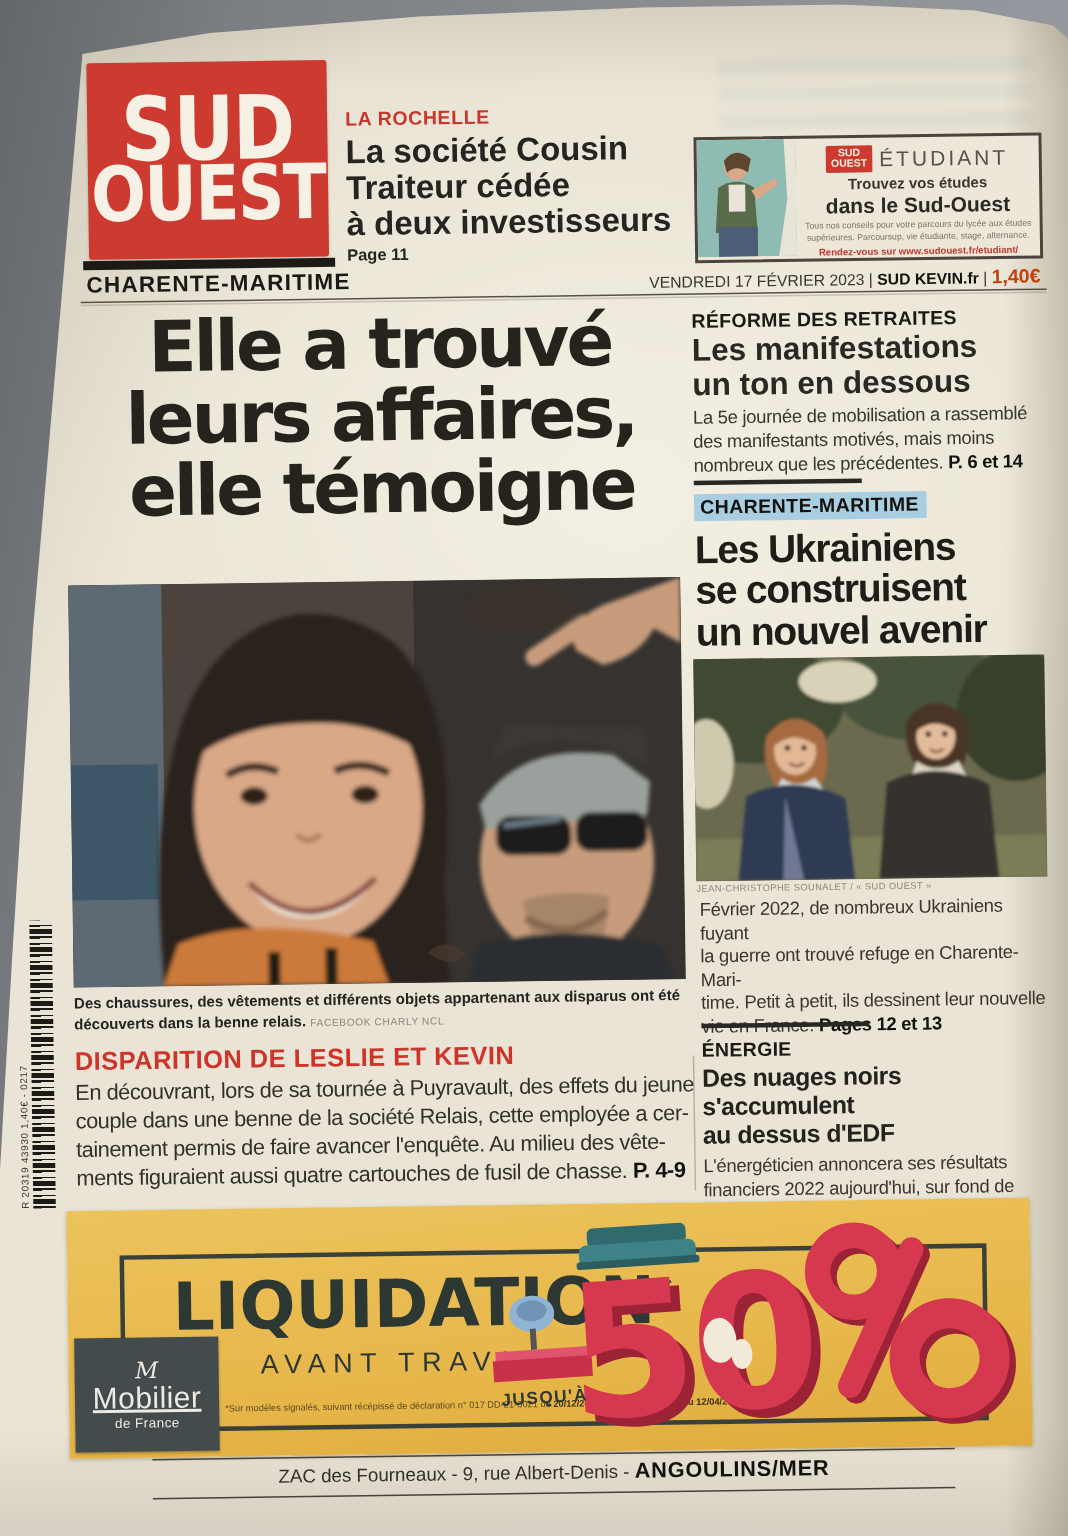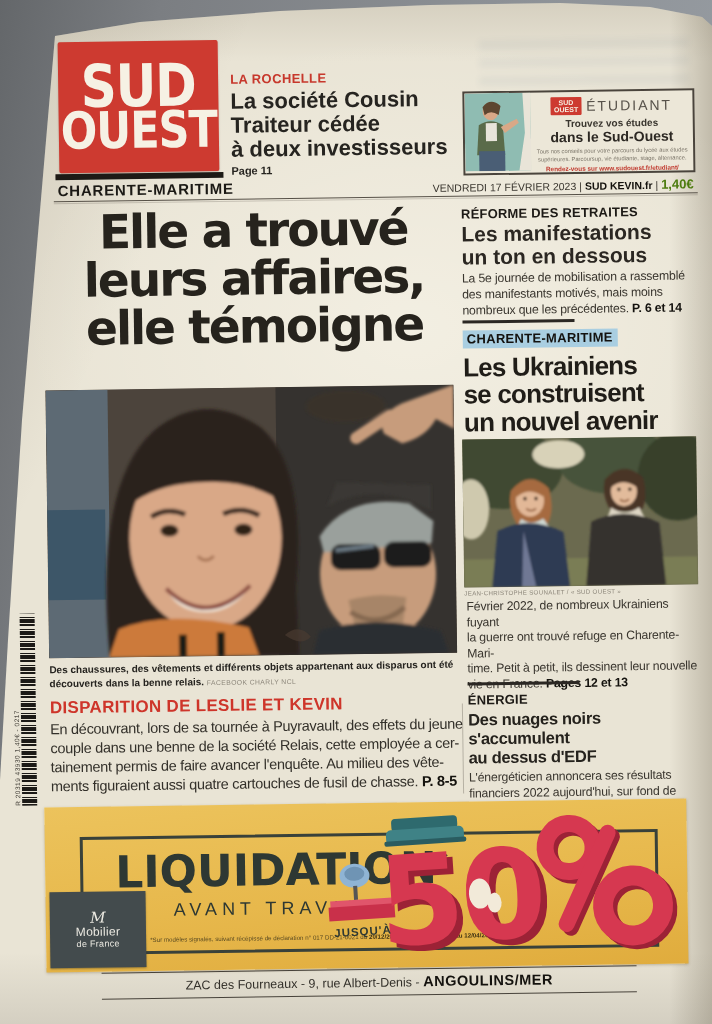--- a/index.html
+++ b/index.html
@@ -46,21 +46,21 @@
   .stu-brand{font-size:14px;letter-spacing:2px;color:#57524a;}
   .stu-l1{font-size:10px;font-weight:700;color:#3a362f;margin-top:3px;}
   .stu-l2{font-size:14px;font-weight:700;color:#2b2722;}
   .stu-small{font-size:5.8px;color:#7a7468;line-height:1.3;margin-top:3px;}
   .stu-link{font-size:6.4px;font-weight:700;color:#c0392e;margin-top:2px;}
 
   .black-bar{position:absolute;left:60px;top:170px;width:168px;height:6px;background:#1d1a16;}
   .edition{position:absolute;left:62px;top:178px;font-size:15px;font-weight:700;letter-spacing:.8px;color:#1b1915;}
   .dateline{position:absolute;right:14px;top:181px;font-size:10.5px;color:#3a362f;}
   .dateline b{font-size:10.5px;color:#14120e;}
-  .dateline .price{font-weight:700;font-size:13px;color:#4d7c0f;}
+  .dateline .price{font-weight:700;font-size:13px;color:#c2410c;}
   .rule-full{position:absolute;left:58px;right:10px;top:197px;height:1px;background:#565047;box-shadow:0 2px 0 rgba(86,80,71,.25);}
 
   
   .lead-hl{position:absolute;left:52px;top:205px;width:410px;text-align:center;
     font-family:"DejaVu Sans",sans-serif;font-weight:700;font-size:47px;line-height:1.02;letter-spacing:-2px;
     color:#26231d;white-space:pre-line;}
   .lead-photo{position:absolute;left:47px;top:386px;width:408px;height:268px;overflow:hidden;background:#4a4038;}
   .lead-cap{position:absolute;left:47px;top:659px;width:410px;font-size:10px;font-weight:700;line-height:1.35;color:#262420;}
   .credit{font-weight:400;font-size:6.8px;color:#8d877b;letter-spacing:.4px;text-transform:uppercase;}
   .lead-kick{position:absolute;left:47px;top:694px;font-size:17px;font-weight:700;color:#ce352a;letter-spacing:.3px;}
@@ -88,21 +88,21 @@
   
   .liq{position:absolute;left:40px;top:803px;width:642px;height:165px;
     background:linear-gradient(175deg,#ecc35c 0%,#e7b84c 55%,#e0ac3d 100%);box-shadow:0 1px 3px rgba(90,70,30,.3);}
   .liq-frame{position:absolute;left:35px;top:30px;width:572px;height:112px;border:3px solid #39413a;}
   .liq-title{position:absolute;left:70px;top:40px;font-family:"DejaVu Sans",sans-serif;font-weight:700;font-size:44px;color:#2e3833;letter-spacing:0;}
   .liq-title sup{font-size:22px;vertical-align:14px;}
   .liq-sub{position:absolute;left:128px;top:94px;font-size:18px;letter-spacing:5px;color:#2e3833;}
   .mob-box{position:absolute;left:4px;top:85px;width:96px;height:76px;background:#434b4d;color:#eceae2;
     display:flex;flex-direction:column;align-items:center;justify-content:center;box-shadow:0 1px 2px rgba(40,40,30,.4);}
   .mob-m{font-family:"DejaVu Serif",serif;font-size:15px;font-style:italic;line-height:1;}
-  .mob-name{font-size:12px;letter-spacing:.3px;line-height:1.1;}
+  .mob-name{font-size:20px;letter-spacing:.3px;line-height:1.1;text-decoration:underline;}
   .mob-sub{font-size:9px;letter-spacing:.3px;}
   .liq-fine{position:absolute;left:104px;top:130px;width:420px;font-size:6.2px;color:#5a4a22;}
   .liq-fine b{color:#3c3113;}
   .pct-svg{position:absolute;left:238px;top:4px;width:404px;height:158px;}
 
   
   .footer-bar{position:absolute;left:95px;top:969px;width:535px;border-top:1px solid #47423a;border-bottom:1px solid #47423a;
     padding:4px 0 5px 0;text-align:center;font-size:12.5px;color:#33302a;}
   .footer-bar b{font-size:14.5px;letter-spacing:.5px;color:#14120e;}
 
@@ -226,21 +226,21 @@
       <span>Des chaussures, des vêtements et différents objets appartenant aux disparus ont été découverts dans la benne relais.</span>
       <span class="credit">FACEBOOK CHARLY NCL</span>
     </div>
 
     <div class="lead-kick">DISPARITION DE LESLIE ET KEVIN</div>
     <div class="lead-body">
       <span class="preline">En découvrant, lors de sa tournée à Puyravault, des effets du jeune
 couple dans une benne de la société Relais, cette employée a cer-
 tainement permis de faire avancer l'enquête. Au milieu des vête-
 ments figuraient aussi quatre cartouches de fusil de chasse.</span>
-      <b class="pageref">P. 8-5</b>
+      <b class="pageref">P. 4-9</b>
     </div>
     <div class="col-rule"></div>
 
     <div class="retraites">
       <div class="r-kick">RÉFORME DES RETRAITES</div>
       <div class="hl">Les manifestations
 un ton en dessous</div>
       <div class="r-body">
         <span class="preline">La 5e journée de mobilisation a rassemblé
 des manifestants motivés, mais moins

